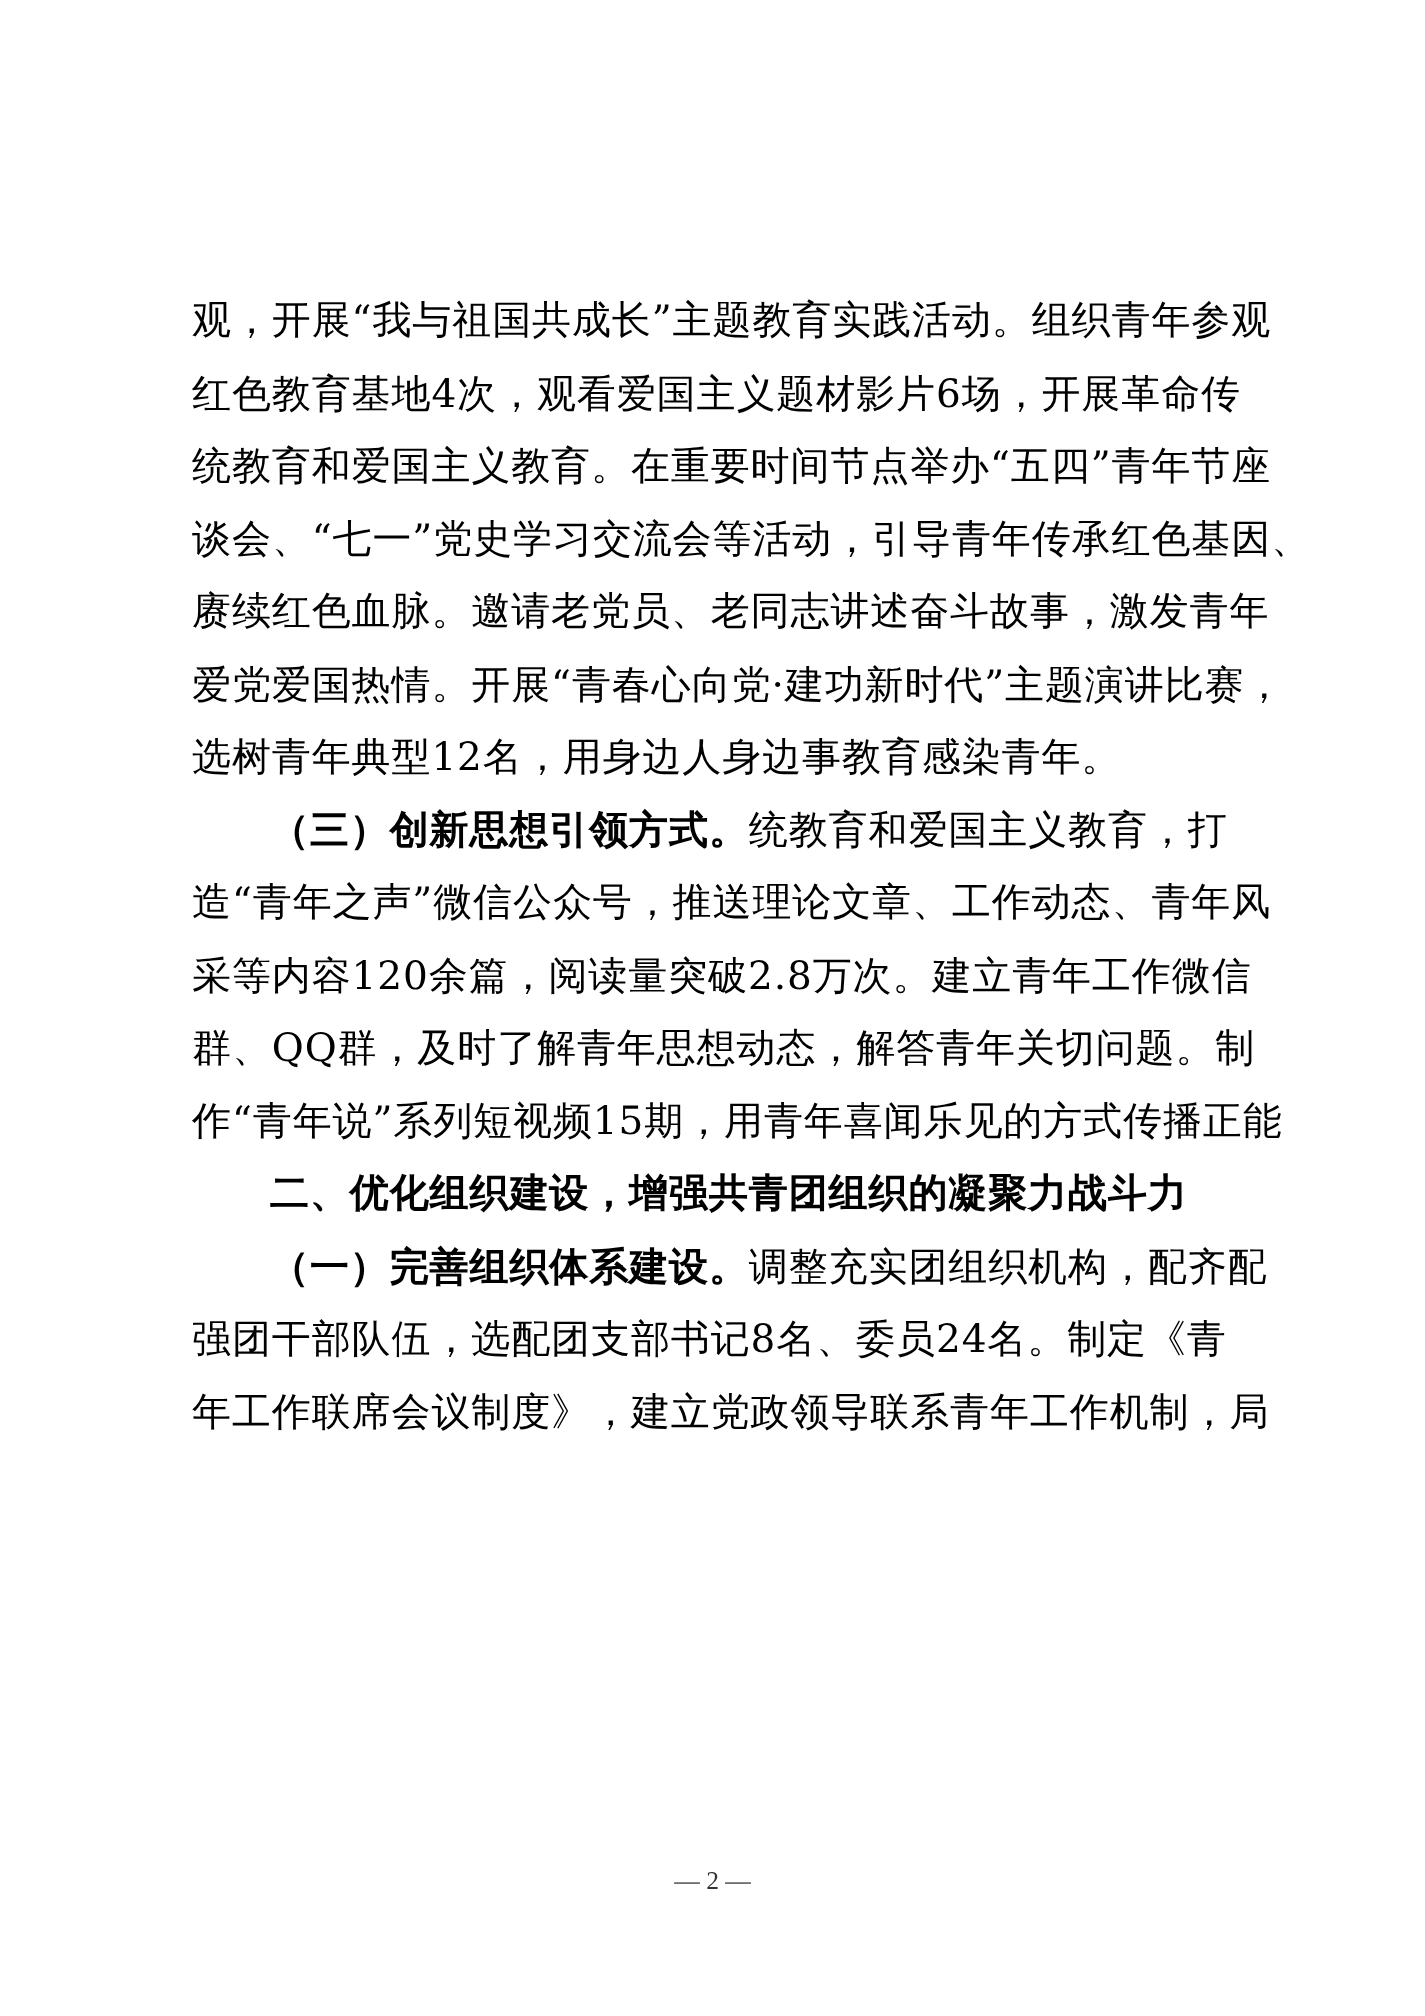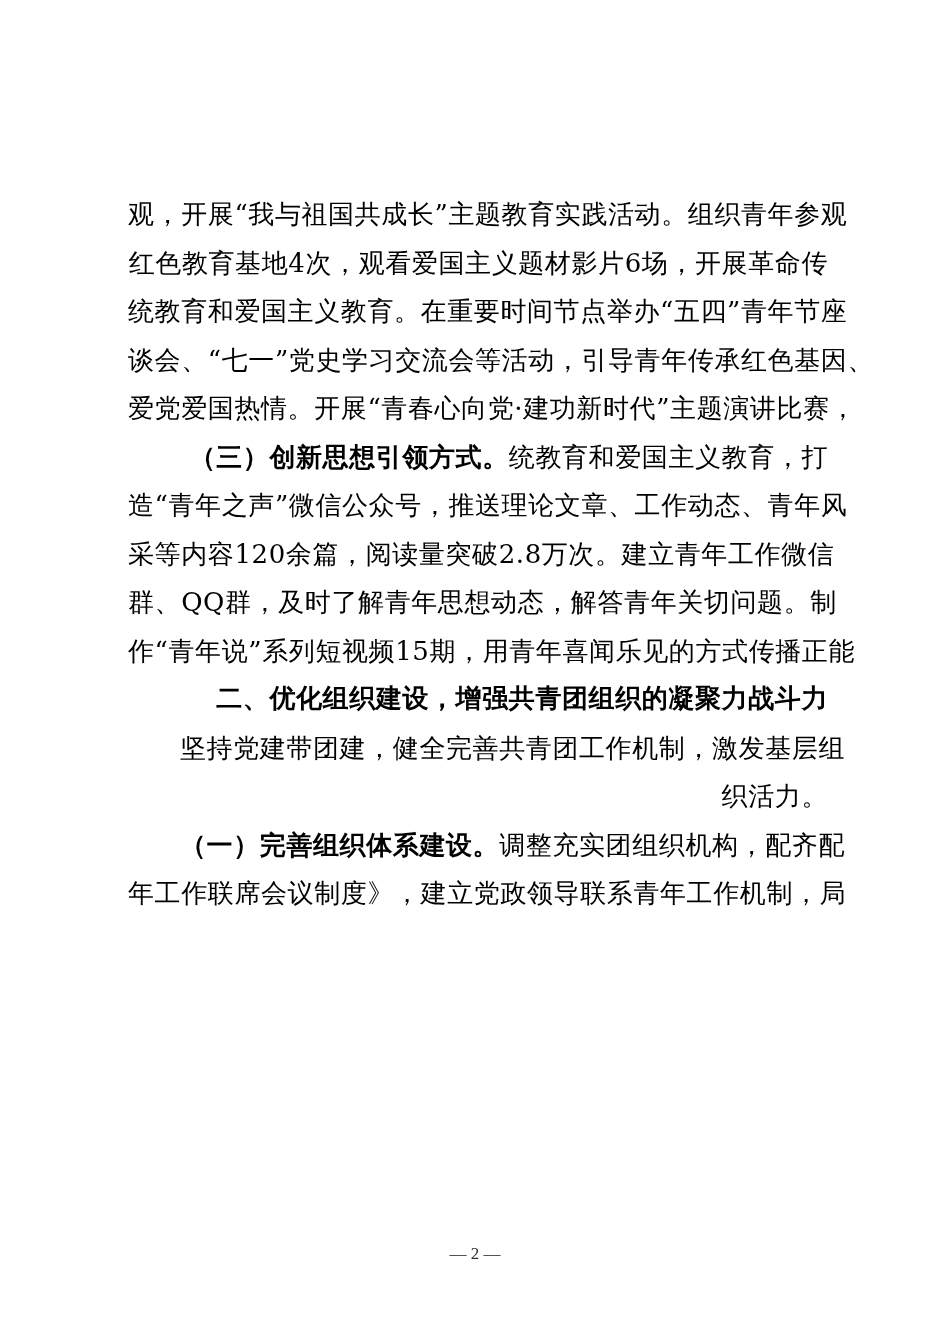--- a/index.html
+++ b/index.html
@@ -13,21 +13,20 @@
       position: relative;
       overflow: hidden;
       font-family: "DejaVu Serif", "Liberation Serif", serif;
       color: #000000;
     }
     .page {
       position: absolute;
       left: 128px;
       top: 190px;
       width: 700px;
-      text-align: right;
     }
     .line {
       height: 48.5px;
       line-height: 48.5px;
       font-size: 26px;
       white-space: nowrap;
       letter-spacing: 0.6px;
     }
     .indent {
       padding-left: 52px;
@@ -55,37 +54,36 @@
 </head>
 <body>
 
 <div class="page">
 
   <div>
     <div class="line">观，开展“我与祖国共成长”主题教育实践活动。组织青年参观</div>
     <div class="line">红色教育基地4次，观看爱国主义题材影片6场，开展革命传</div>
     <div class="line">统教育和爱国主义教育。在重要时间节点举办“五四”青年节座</div>
     <div class="line">谈会、“七一”党史学习交流会等活动，引导青年传承红色基因、</div>
+    <div class="line">赓续红色血脉。邀请老党员、老同志讲述奋斗故事，激发青年</div>
     <div class="line">爱党爱国热情。开展“青春心向党·建功新时代”主题演讲比赛，</div>
+    <div class="line">选树青年典型12名，用身边人身边事教育感染青年。</div>
   </div>
 
   <div>
     <div class="line indent"><span class="bold">（三）创新思想引领方式。</span><span>统教育和爱国主义教育，打</span></div>
     <div class="line">造“青年之声”微信公众号，推送理论文章、工作动态、青年风</div>
     <div class="line">采等内容120余篇，阅读量突破2.8万次。建立青年工作微信</div>
     <div class="line">群、QQ群，及时了解青年思想动态，解答青年关切问题。制</div>
     <div class="line">作“青年说”系列短视频15期，用青年喜闻乐见的方式传播正能</div>
   </div>
 
   <div class="line heading">二、优化组织建设，增强共青团组织的凝聚力战斗力</div>
 
-  <div>
-    <div class="line indent">坚持党建带团建，健全完善共青团工作机制，激发基层组</div>
-    <div class="line">织活力。</div>
-  </div>
 
   <div>
     <div class="line indent"><span class="bold">（一）完善组织体系建设。</span><span>调整充实团组织机构，配齐配</span></div>
+    <div class="line">强团干部队伍，选配团支部书记8名、委员24名。制定《青</div>
     <div class="line">年工作联席会议制度》，建立党政领导联系青年工作机制，局</div>
   </div>
 </div>
 
 <div class="footer">— 2 —</div>
 
 </body></html>

